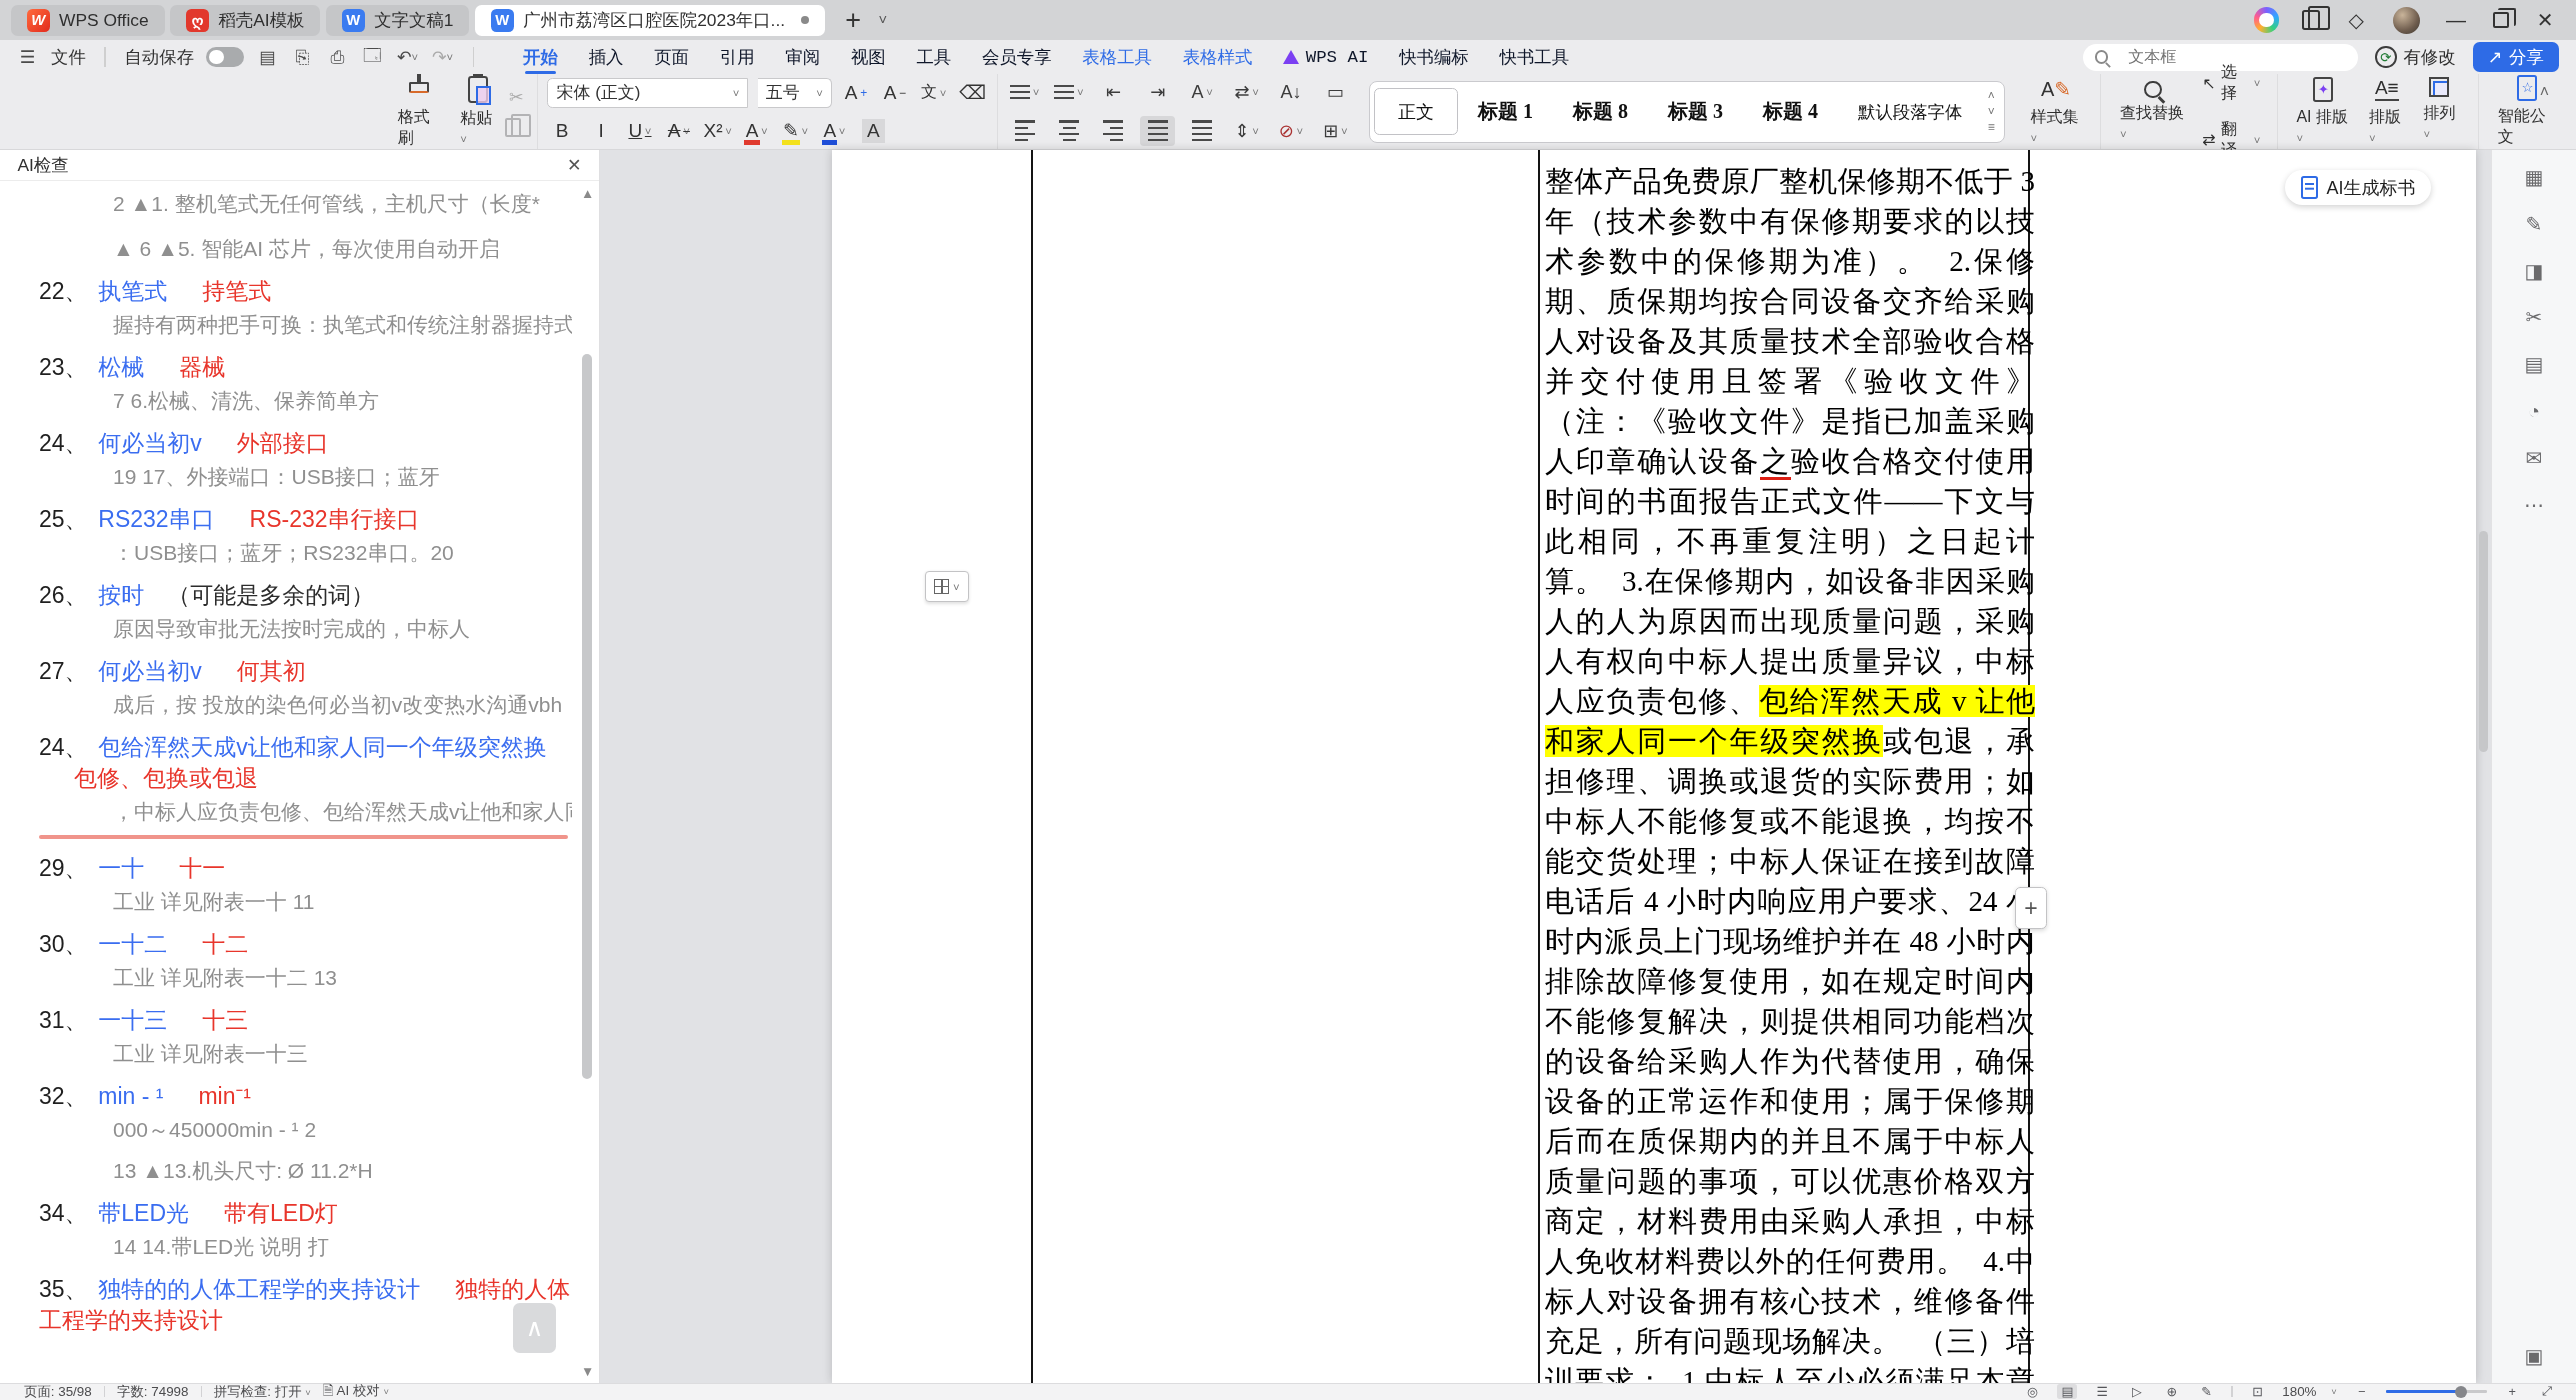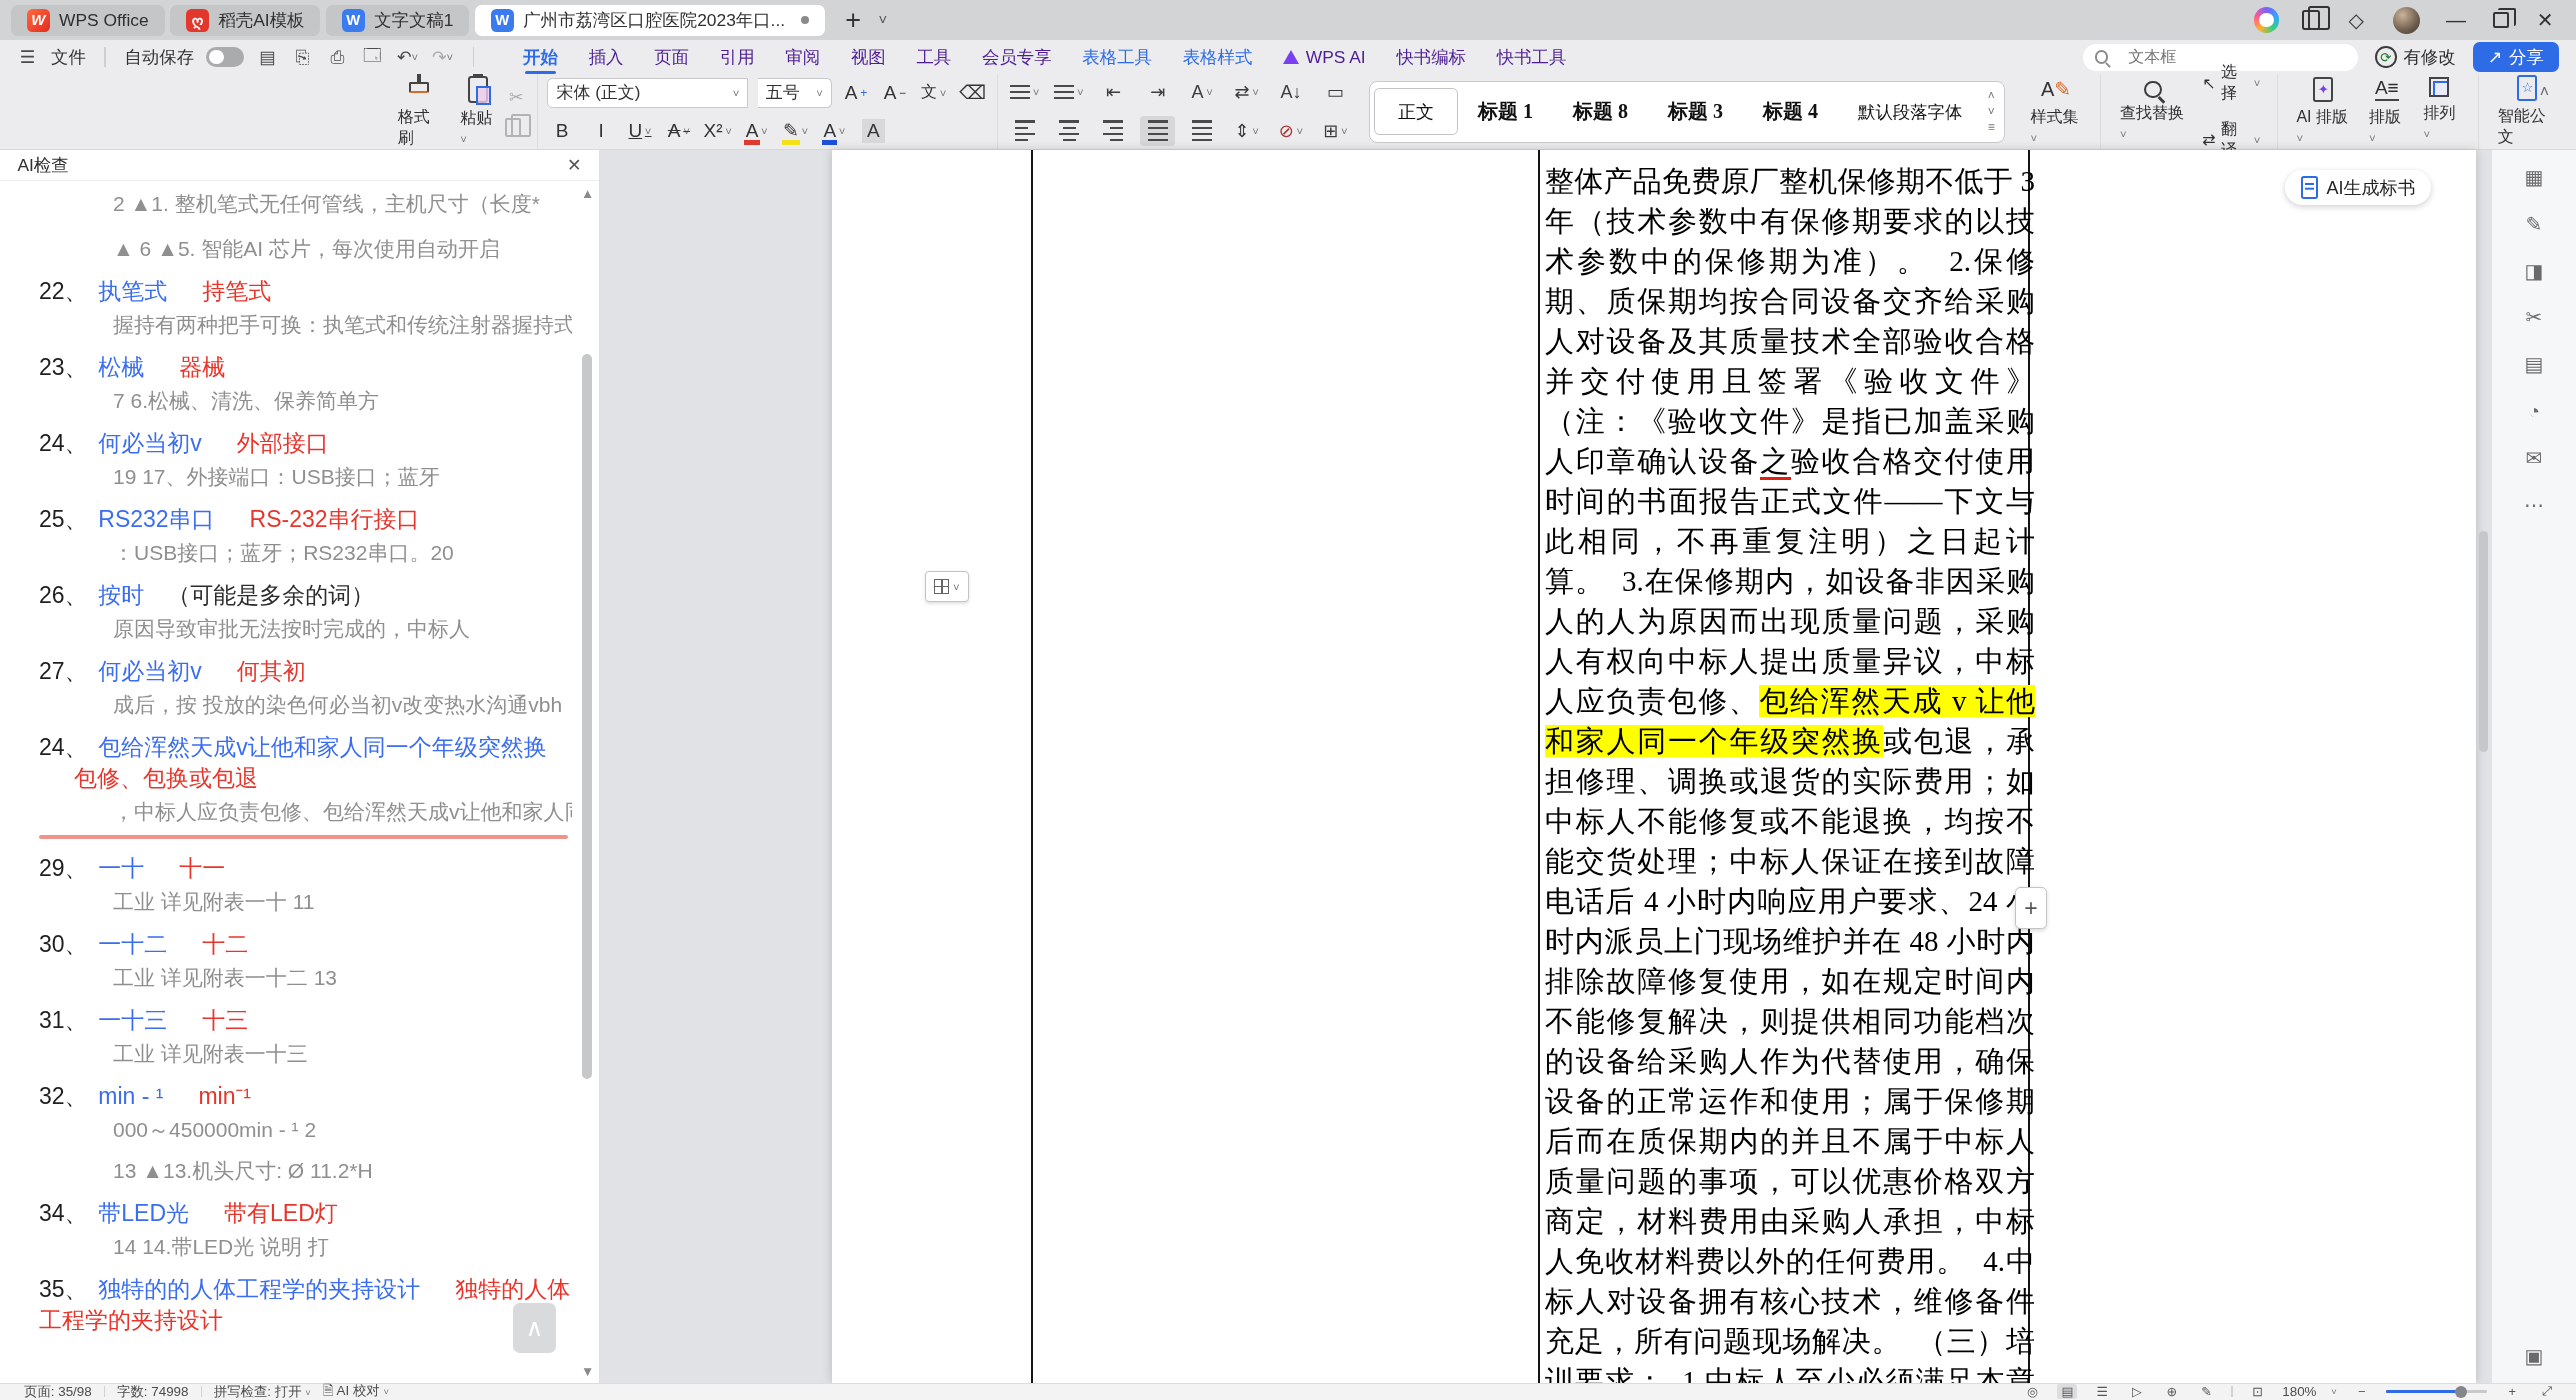--- a/index.html
+++ b/index.html
@@ -41,22 +41,22 @@
   
   .menubar { position:absolute; left:0; top:40px; width:2576px; height:34px;
     background:#ececee; display:flex; align-items:center; font-size:17.4px; }
   .mb-left { display:flex; align-items:center; gap:12px; padding-left:16px; }
   .vdiv { width:1.3px; height:20px; background:#cfcfcf; margin:0 6.7px; }
   .toggle { width:38px; height:20px; border-radius:10px; background:#a9abad; position:relative; }
   .toggle i { position:absolute; left:2.7px; top:2.7px; width:14.8px; height:14.8px; border-radius:50%; background:#fff; }
   .mi { width:23px; height:23px; display:flex; align-items:center; justify-content:center;
     font-size:17.4px; color:#4a4a4a; }
   .mi.gray { color:#aaa; }
-  .menu-items { display:flex; align-items:center; gap:0; margin-left:27px; height:34px; }
-  .menu-item { padding:0 15.4px; height:34px; display:flex; align-items:center; gap:6.7px; color:#4c1d95; position:relative; }
+  .menu-items { display:flex; align-items:center; gap:0; margin-left:27px; height:34px;font-family:Liberation Mono, monospace; }
+  .menu-item { padding:0 15.4px; height:34px; display:flex; align-items:center; gap:6.7px; color:#0f172a; position:relative; }
   .menu-item.active { color:#2e6be6; font-weight:bold; }
   .menu-item.active::after { content:""; position:absolute; left:17.4px; right:17.4px; bottom:0;
     height:3.4px; background:#2e6be6; border-radius:2px; }
   .menu-item.ctx { color:#2e6be6; }
   .wpsai-logo { width:0; height:0; border-left:8px solid transparent; border-right:8px solid transparent;
     border-bottom:14.8px solid #7b3ff2; position:relative; }
   .mb-right { margin-left:auto; display:flex; align-items:center; gap:17.4px; padding-right:17.4px; }
   .searchbox { width:275px; height:27px; background:#fff; border-radius:13.4px; display:flex;
     align-items:center; padding:0 12px; gap:20px; }
   .searchbox input { border:none; outline:none; font-size:16px; width:215px; color:#333;

